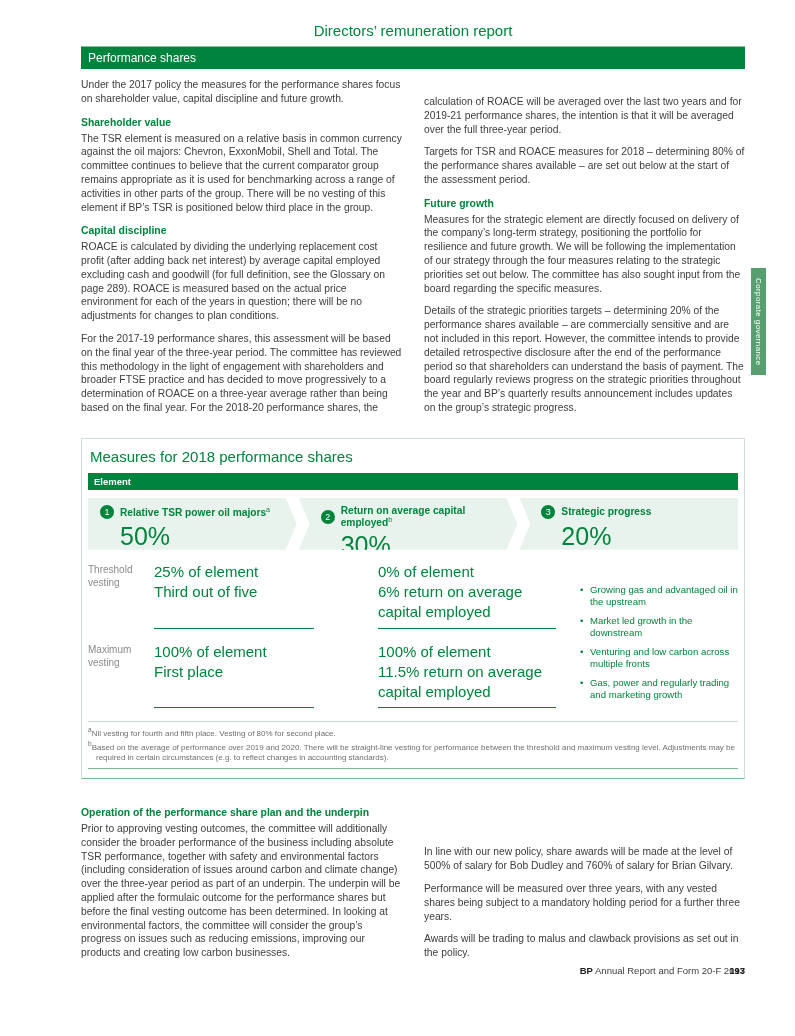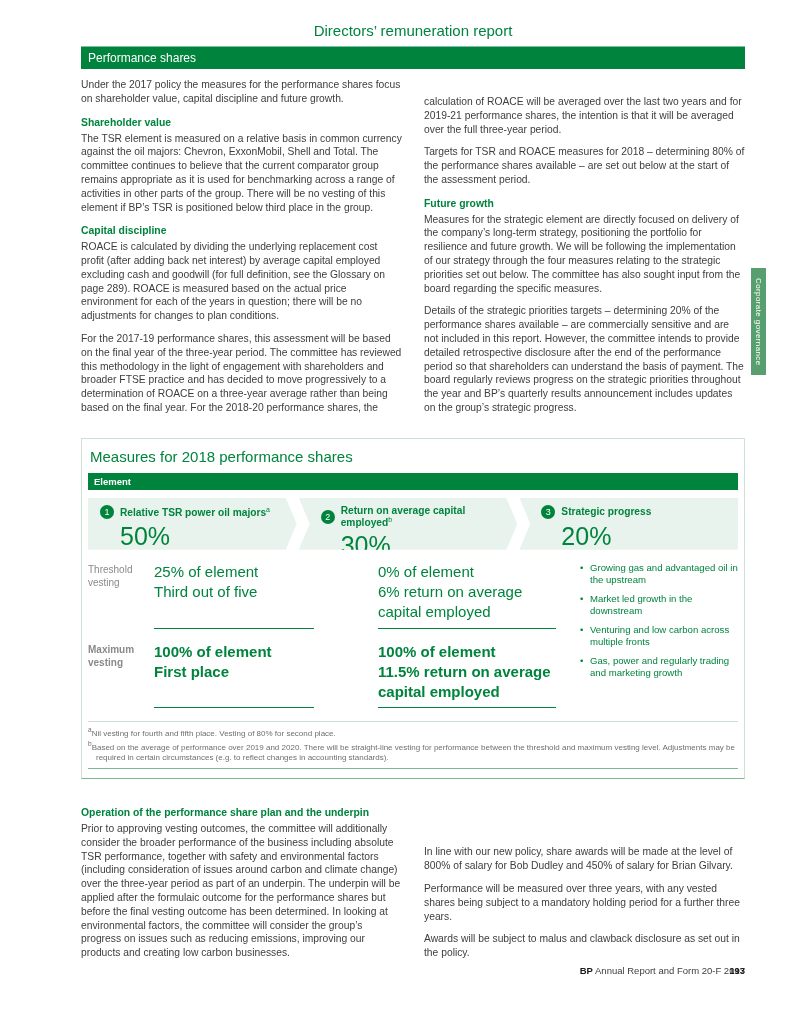--- a/index.html
+++ b/index.html
@@ -64,22 +64,22 @@
   .chev-pct { color:#00843d; font-size:25px; margin:3px 0 0 20px; }
 
   
   .mtable { display:grid; grid-template-columns:66px 160px 64px 178px 24px 1fr; margin-top:12px; }
   .rlabel { font-size:10px; color:#8a8a8a; line-height:1.3; padding-top:1px; }
   .cell {
     font-size:15px; color:#00843d; line-height:1.35;
     border-bottom:1px solid #00843d; padding-bottom:5px; margin-bottom:13px;
   }
   .g1{grid-column:1;} .g2{grid-column:2;} .g4{grid-column:4;} .g6{grid-column:6; grid-row:1 / span 2;}
-  .r2{grid-row:2;font-weight:bold;}
-  .bullets { list-style:none; }
+  .r2{grid-row:2;}
+  .bullets { list-style:none;margin-top:22px; }
   .bullets li {
     font-size:9.6px; color:#00843d; line-height:1.3; margin-bottom:6px;
     padding-left:10px; position:relative;
   }
   .bullets li::before { content:"\2022"; position:absolute; left:0; color:#00843d; }
 
   .footnotes { border-top:1px solid #c9ddd0; padding:4px 0 6px 0; }
   .footnotes .fn { font-size:8px; color:#6f6f6f; line-height:1.35; padding-left:8px; text-indent:-8px; }
   .footnotes sup { font-size:6.5px; }
   .fn-rule { border-top:1px solid #7db894; margin-top:4px; }
@@ -194,23 +194,23 @@
       <div class="fn-rule"></div>
     </div>
   </div>
 
   <div class="cols bottom">
     <div class="col">
       <div class="gh first">Operation of the performance share plan and the underpin</div>
       <p>Prior to approving vesting outcomes, the committee will additionally consider the broader performance of the business including absolute TSR performance, together with safety and environmental factors (including consideration of issues around carbon and climate change) over the three-year period as part of an underpin. The underpin will be applied after the formulaic outcome for the performance shares but before the final vesting outcome has been determined. In looking at environmental factors, the committee will consider the group’s progress on issues such as reducing emissions, improving our products and creating low carbon businesses.</p>
     </div>
     <div class="col">
-      <p>In line with our new policy, share awards will be made at the level of 800% of salary for Bob Dudley and 450% of salary for Brian Gilvary.</p>
+      <p>In line with our new policy, share awards will be made at the level of 500% of salary for Bob Dudley and 760% of salary for Brian Gilvary.</p>
       <p>Performance will be measured over three years, with any vested shares being subject to a mandatory holding period for a further three years.</p>
-      <p>Awards will be subject to malus and clawback disclosure as set out in the policy.</p>
+      <p>Awards will be trading to malus and clawback provisions as set out in the policy.</p>
     </div>
   </div>
 
 </div>
 
 <div class="side-tab">Corporate governance</div>
 
 <div class="footer">
   <span><b>BP</b><span> Annual Report and Form 20-F 2017</span></span>
   <span class="pageno">193</span>

